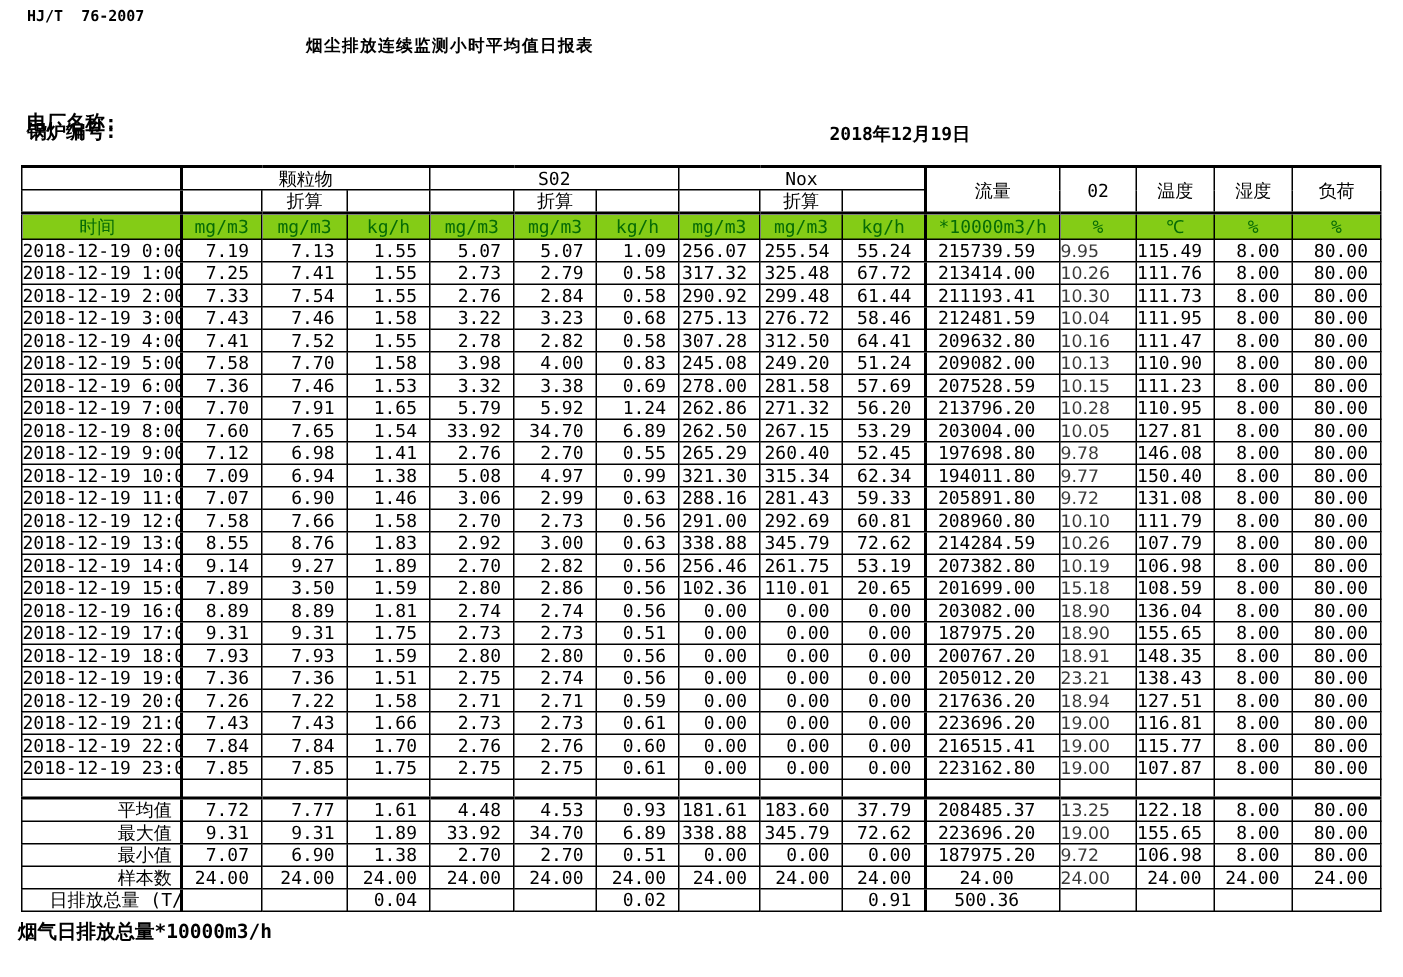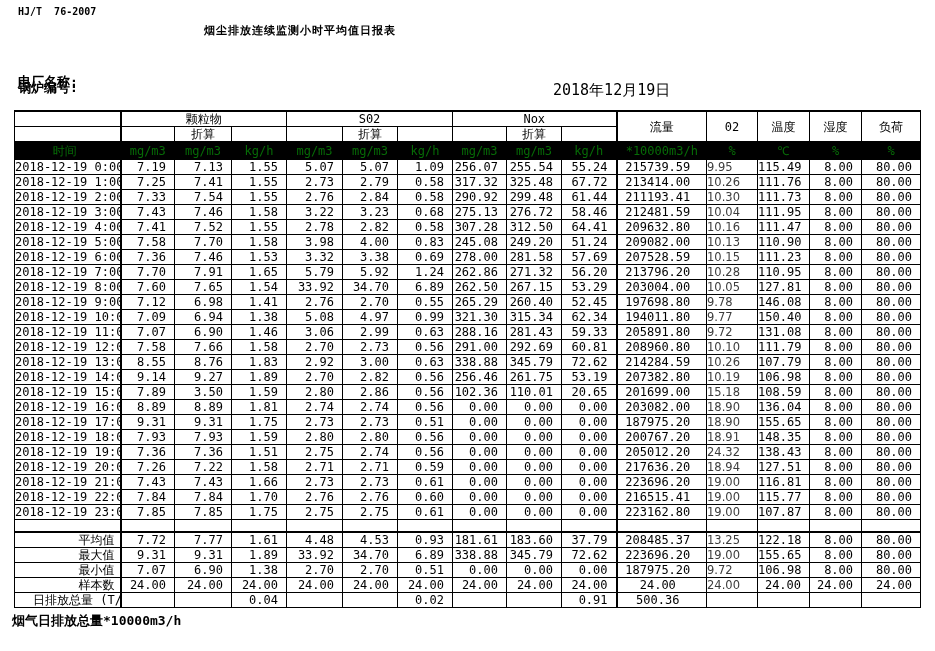--- a/index.html
+++ b/index.html
@@ -5,41 +5,41 @@
   html,body{margin:0;padding:0;}
   body{
     width:935px;height:651px;background:#ffffff;position:relative;
     font-family:"DejaVu Sans Mono", monospace;color:#000;
   }
   .abs{position:absolute;}
   .standard{left:18px;top:6px;font-weight:bold;font-size:10px;white-space:pre;}
   .title{left:204px;top:23px;font-weight:bold;font-size:11px;letter-spacing:1px;}
   .label-plant{left:18px;top:61px;font-weight:bold;font-size:13px;margin-top:12px;}
   .label-boiler{left:18px;top:79px;font-weight:bold;font-size:13px;}
-  .report-date{left:553px;top:81px;font-size:15px;font-weight:normal;}
+  .report-date{left:553px;top:81px;font-size:12px;font-weight:bold;}
 
   table.report{
     position:absolute;left:14px;top:110px;width:907px;
     border-collapse:collapse;table-layout:fixed;
     border-top:2px solid #000;border-left:1px solid #000;
   }
   col.w0{width:106px;} col.w1{width:54px;} col.w2{width:57px;} col.w3{width:55px;}
   col.w4{width:56px;} col.w5{width:55px;} col.w6{width:55px;} col.w7{width:54px;}
   col.w8{width:55px;} col.w9{width:55px;} col.w10{width:90px;} col.w11{width:51px;}
   col.w12{width:52px;} col.w13{width:52px;} col.w14{width:59px;}
 
   td{
     border:1px solid #000;font-size:12px;height:14px;line-height:14px;
     padding:0 8px 0 0;text-align:right;white-space:nowrap;overflow:hidden;
   }
   thead td{text-align:center;padding:0;}
   tr.h1 td{height:14px;}
   tr.h2 td{height:13px;}
   tr.h3 td{height:16px;border-top-width:2px;}
-  tr.h3 td{background:#000000;color:#066b06;}
+  tr.h3 td{background:#84cc16;color:#066b06;}
   td.c0{border-right-width:2px;padding-right:5px;}
   td.c10{border-left-width:2px;text-align:center;}
   tbody td.c11{padding-right:25px;font-family:"DejaVu Sans", sans-serif;font-size:11.5px;color:#3c3c3c;}
   tr.spacer td{height:11px;}
   tbody.sum tr:first-child td{border-top-width:2px;}
   tbody.sum tr.total-row td.c0{text-align:left;padding-left:18px;padding-right:0;}
 
   .footer-total{left:12px;top:612px;font-weight:bold;font-size:13px;}
   .footer-report-unit{left:12px;top:661px;font-weight:normal;font-size:19px;}
   .footer-unit{left:205px;top:631px;font-weight:bold;font-size:14px;margin-top:45px;}
@@ -444,21 +444,21 @@
           <td class="c1">7.36</td>
           <td class="c2">7.36</td>
           <td class="c3">1.51</td>
           <td class="c4">2.75</td>
           <td class="c5">2.74</td>
           <td class="c6">0.56</td>
           <td class="c7">0.00</td>
           <td class="c8">0.00</td>
           <td class="c9">0.00</td>
           <td class="c10">205012.20</td>
-          <td class="c11">24.32</td>
+          <td class="c11">23.21</td>
           <td class="c12">138.43</td>
           <td class="c13">8.00</td>
           <td class="c14">80.00</td>
         </tr>
         <tr>
           <td class="c0">2018-12-19 20:00</td>
           <td class="c1">7.26</td>
           <td class="c2">7.22</td>
           <td class="c3">1.58</td>
           <td class="c4">2.71</td>

